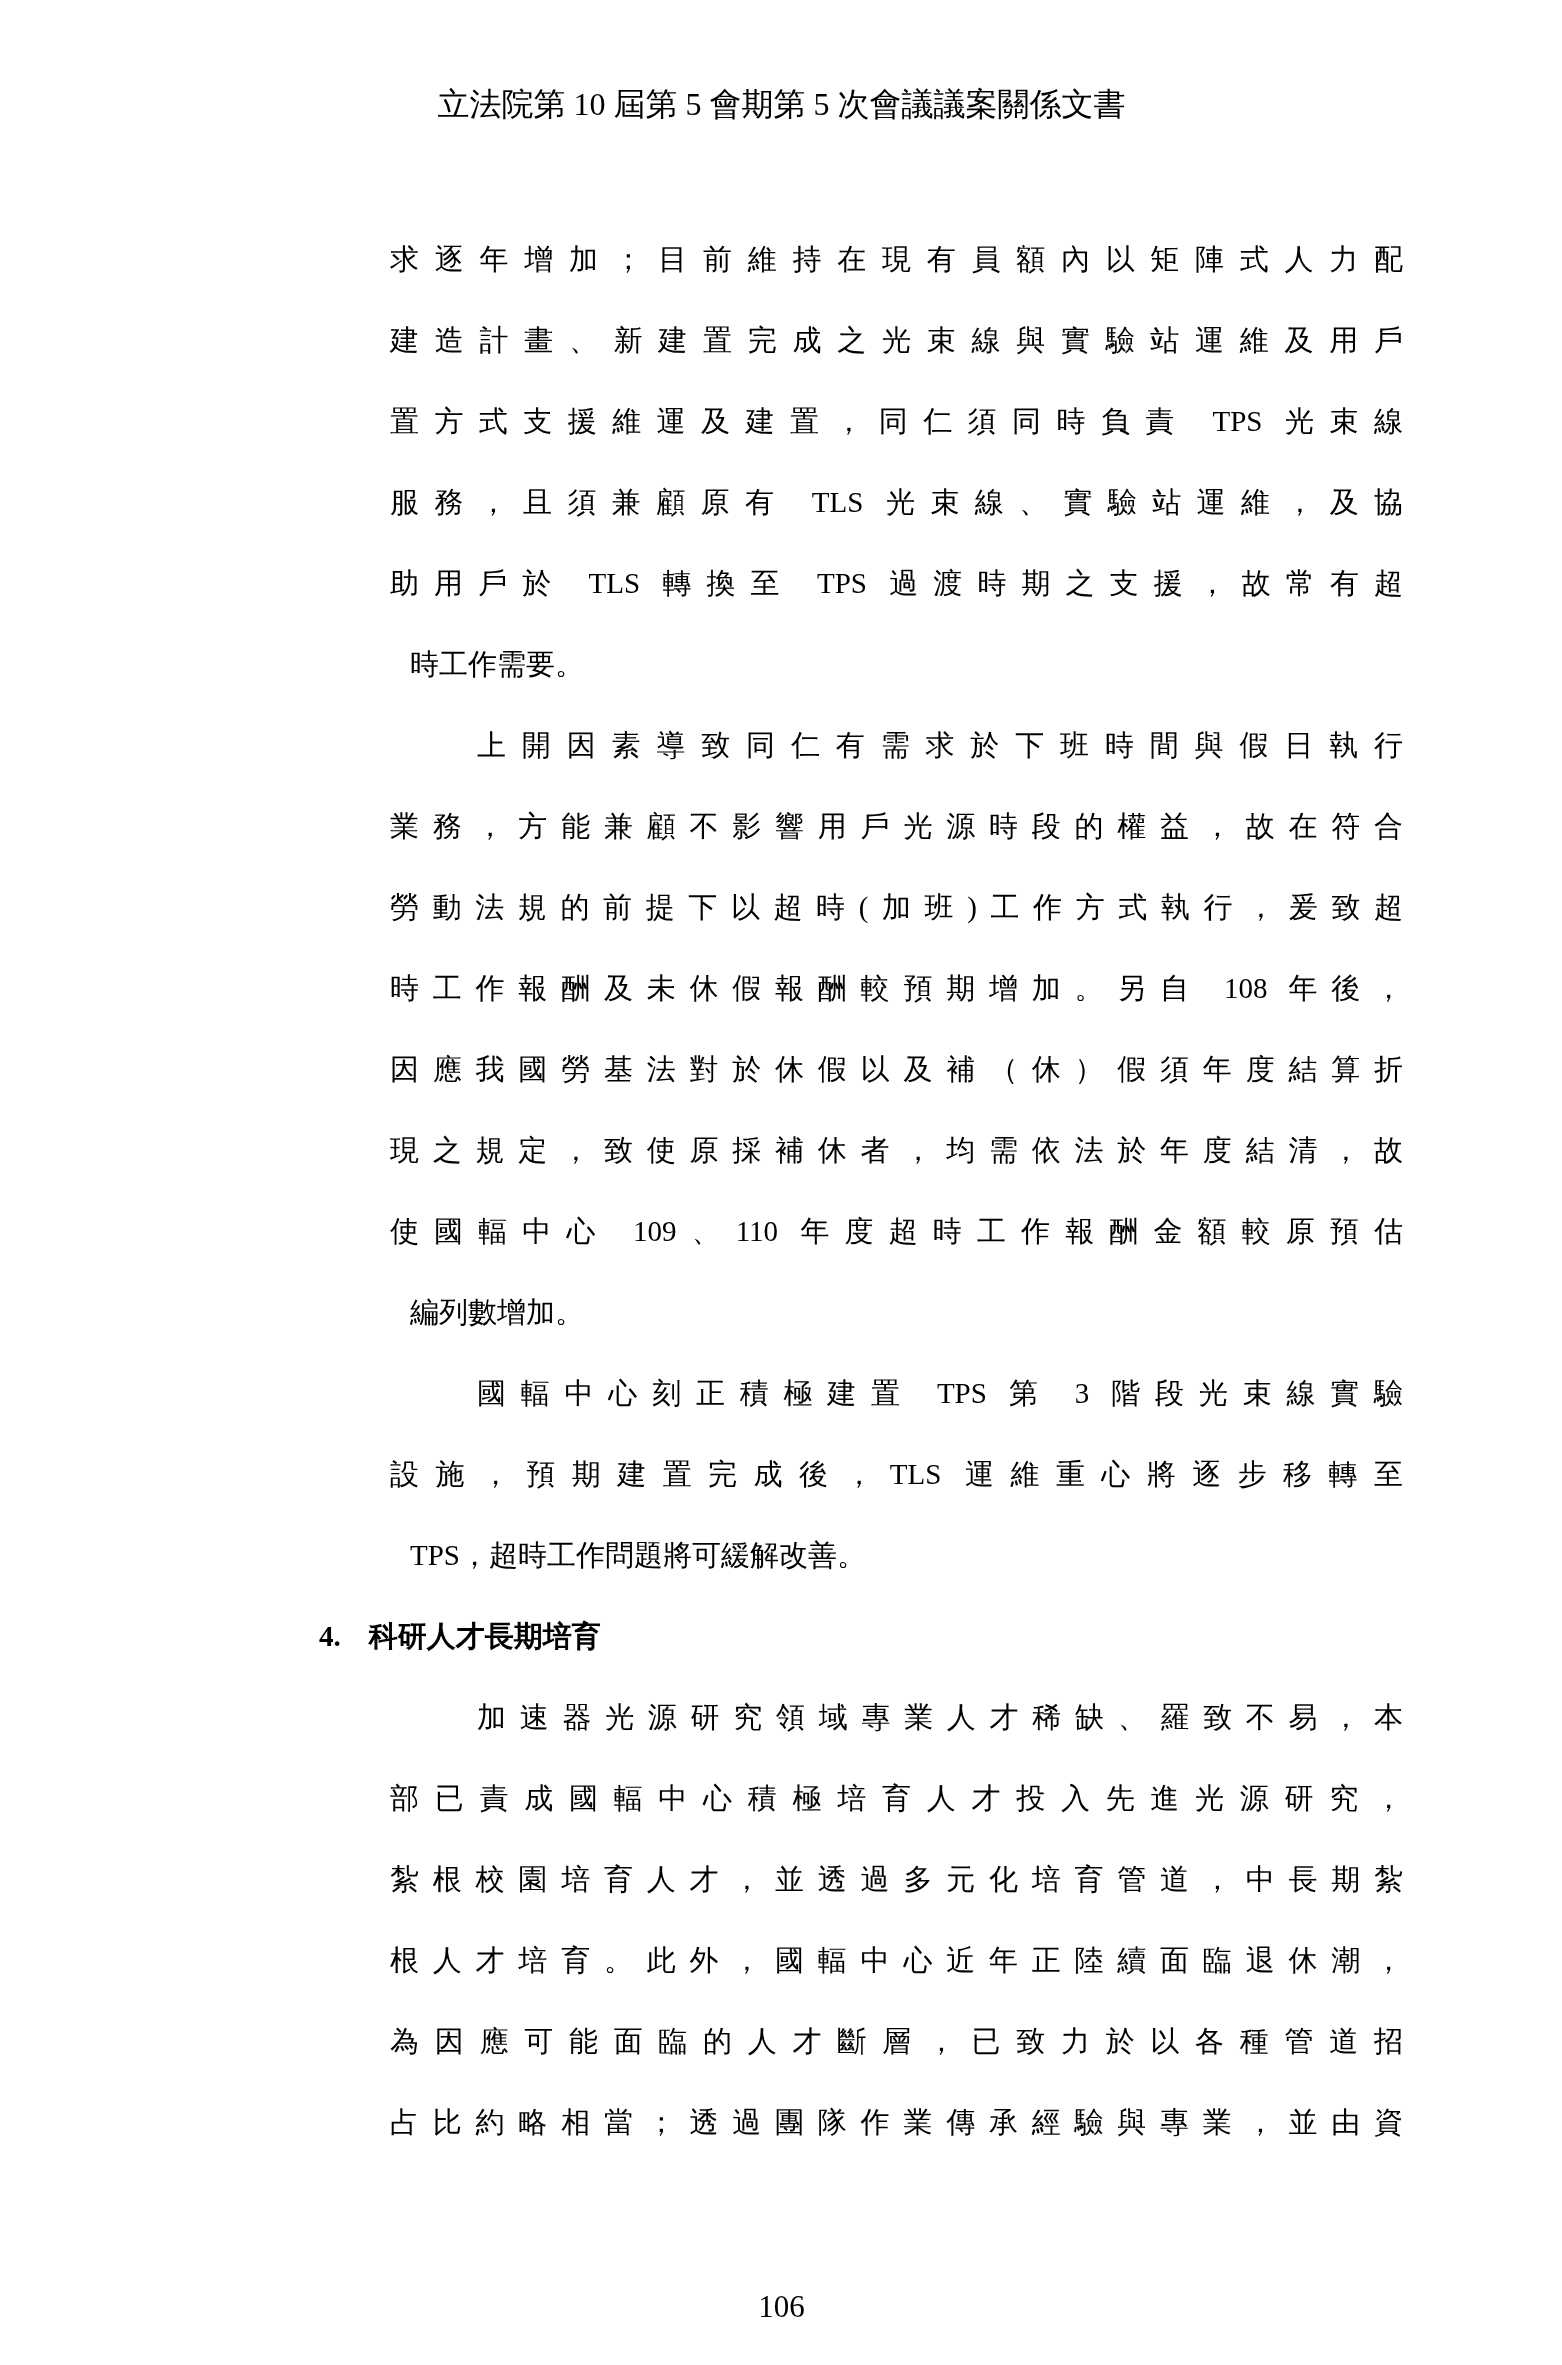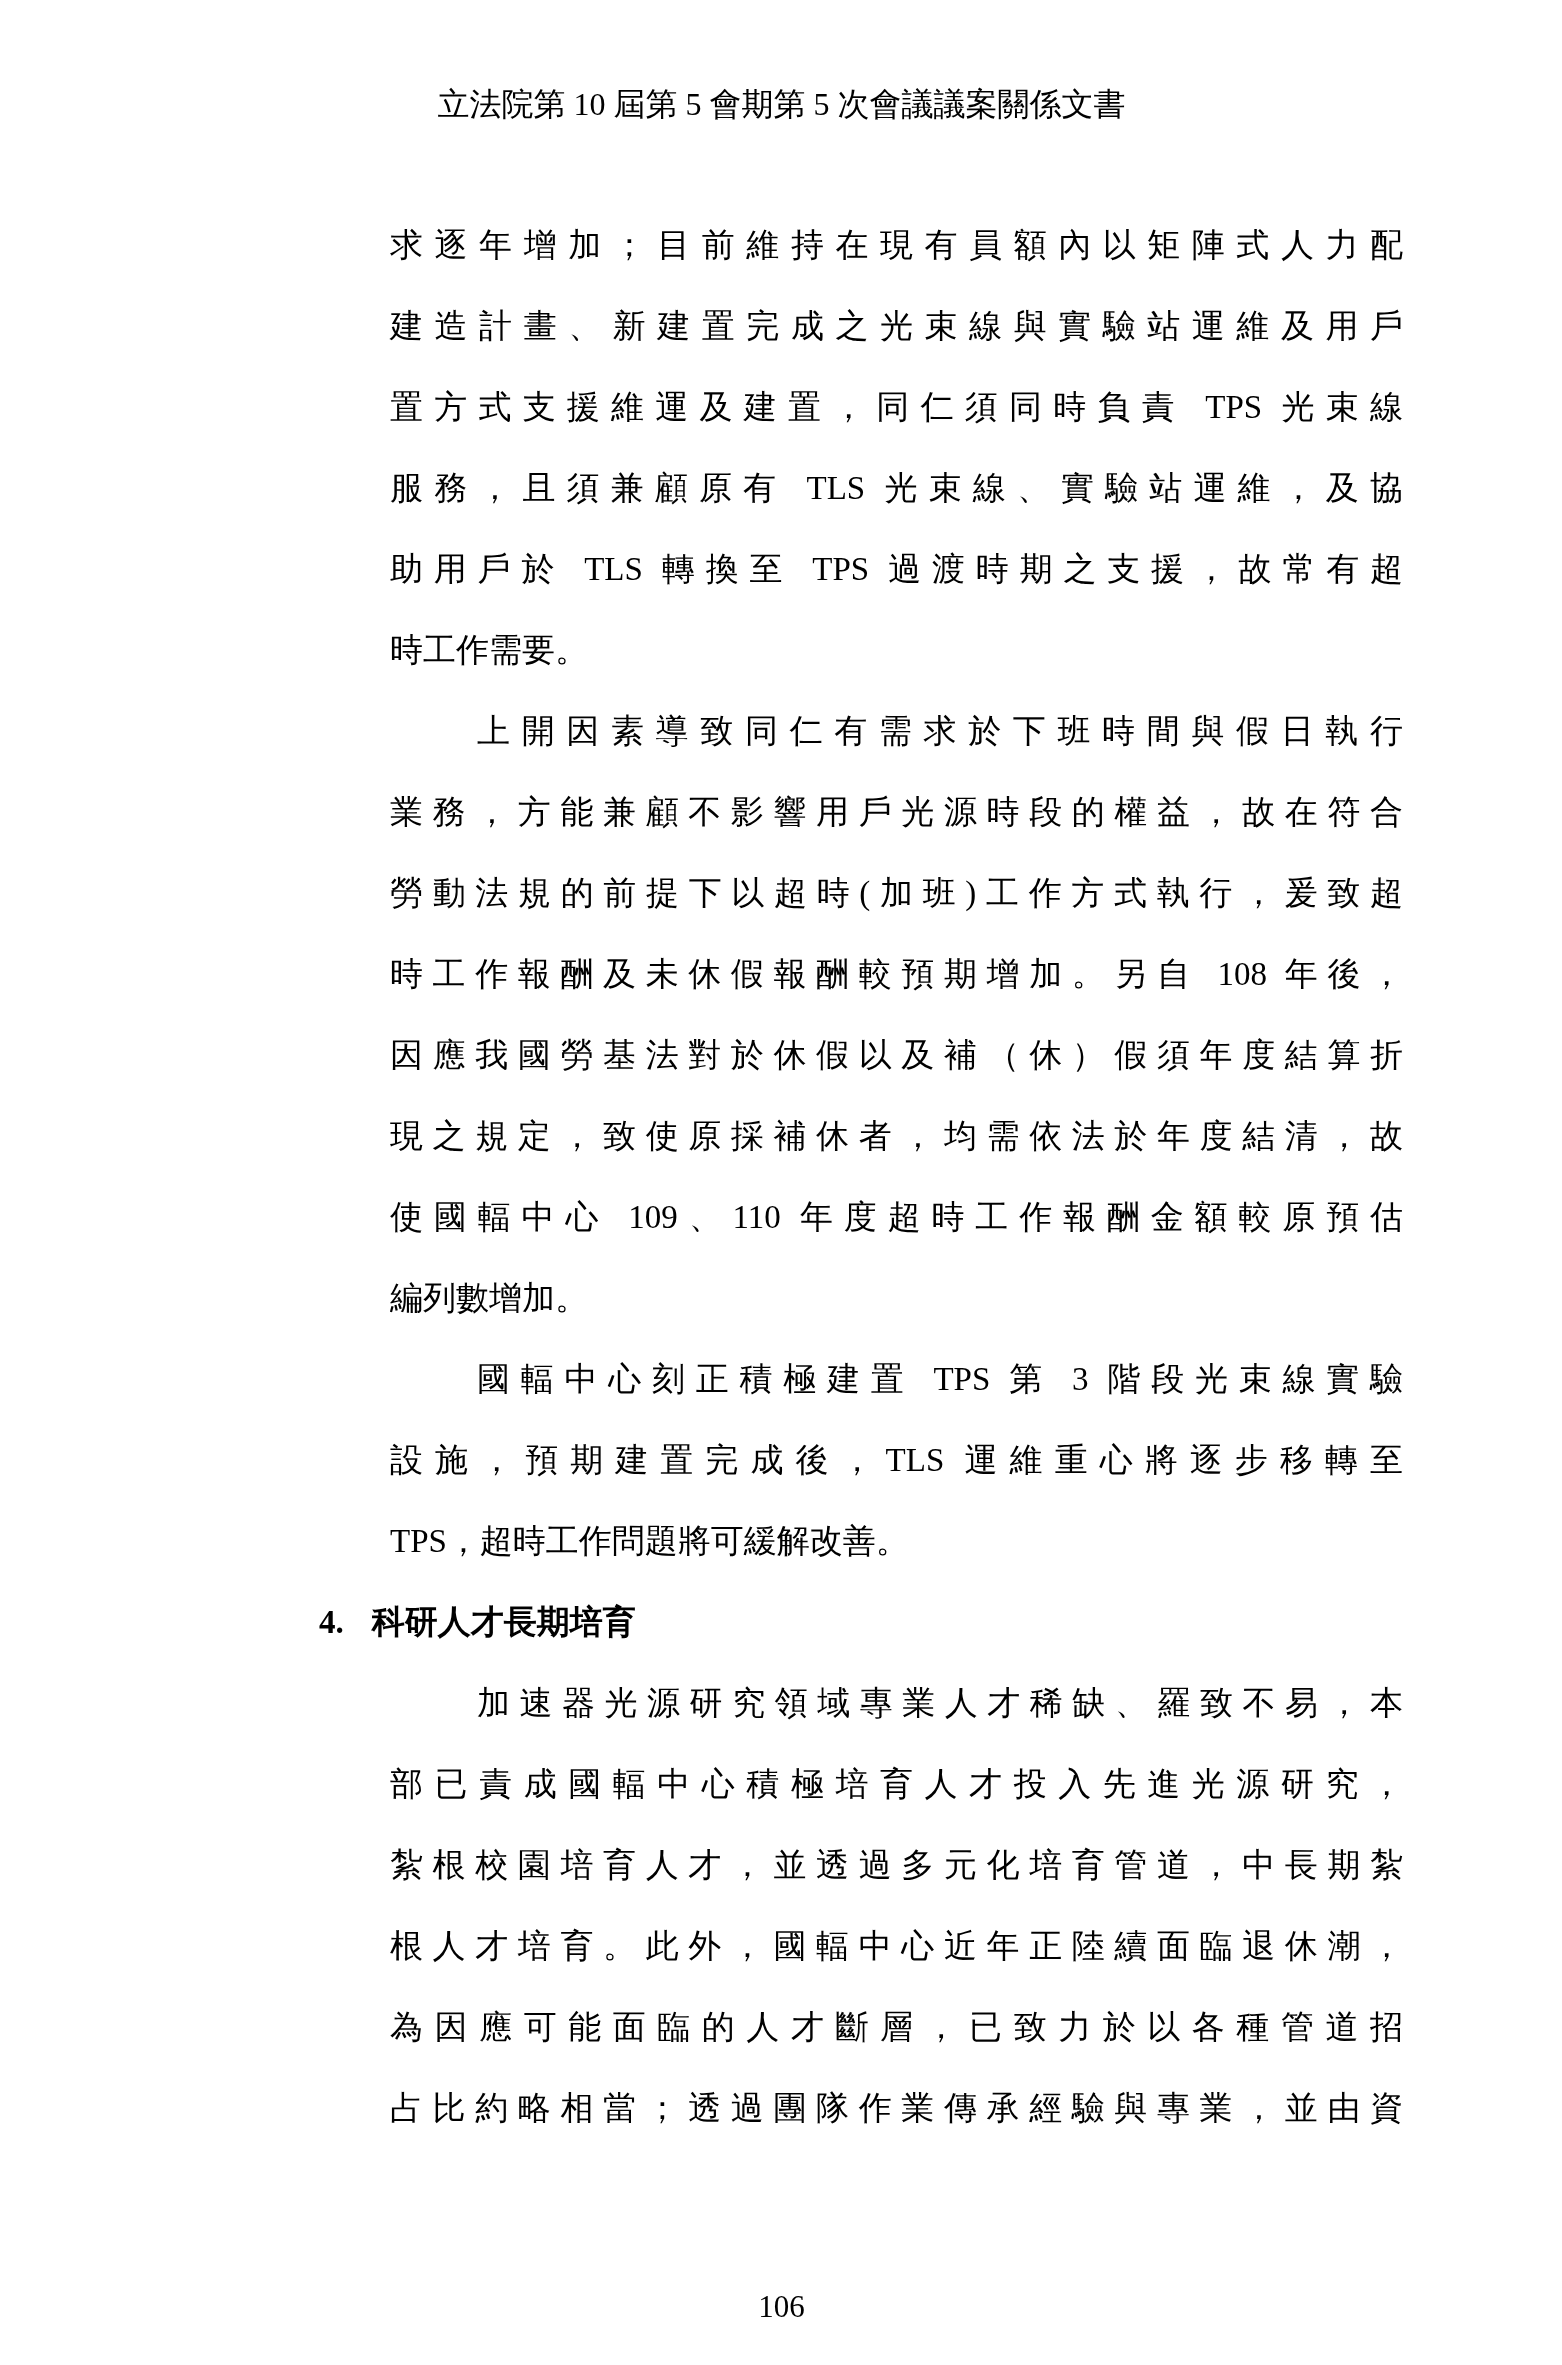--- a/index.html
+++ b/index.html
@@ -22,34 +22,35 @@
     top: 85px;
     left: 0;
     width: 100%;
     text-align: center;
     font-size: 32px;
     line-height: 39px;
     white-space: nowrap;
   }
   .doc-body {
     position: absolute;
-    top: 205px;
+    top: 219px;
     left: 390px;
     width: 1013px;
-    font-size: 33px;
+    font-size: 29px;
     line-height: 81px;
   }
   .line {
     height: 81px;
     text-align: justify;
     text-align-last: justify;
   }
   .line.end {
     text-align: left;
     text-align-last: left;
+    margin-left: 20px;
   }
   .line.indent {
     padding-left: 87px;
   }
   .line.heading {
     margin-left: -71px;
     font-weight: bold;
     text-align: center;
     text-align-last: left;
   }

